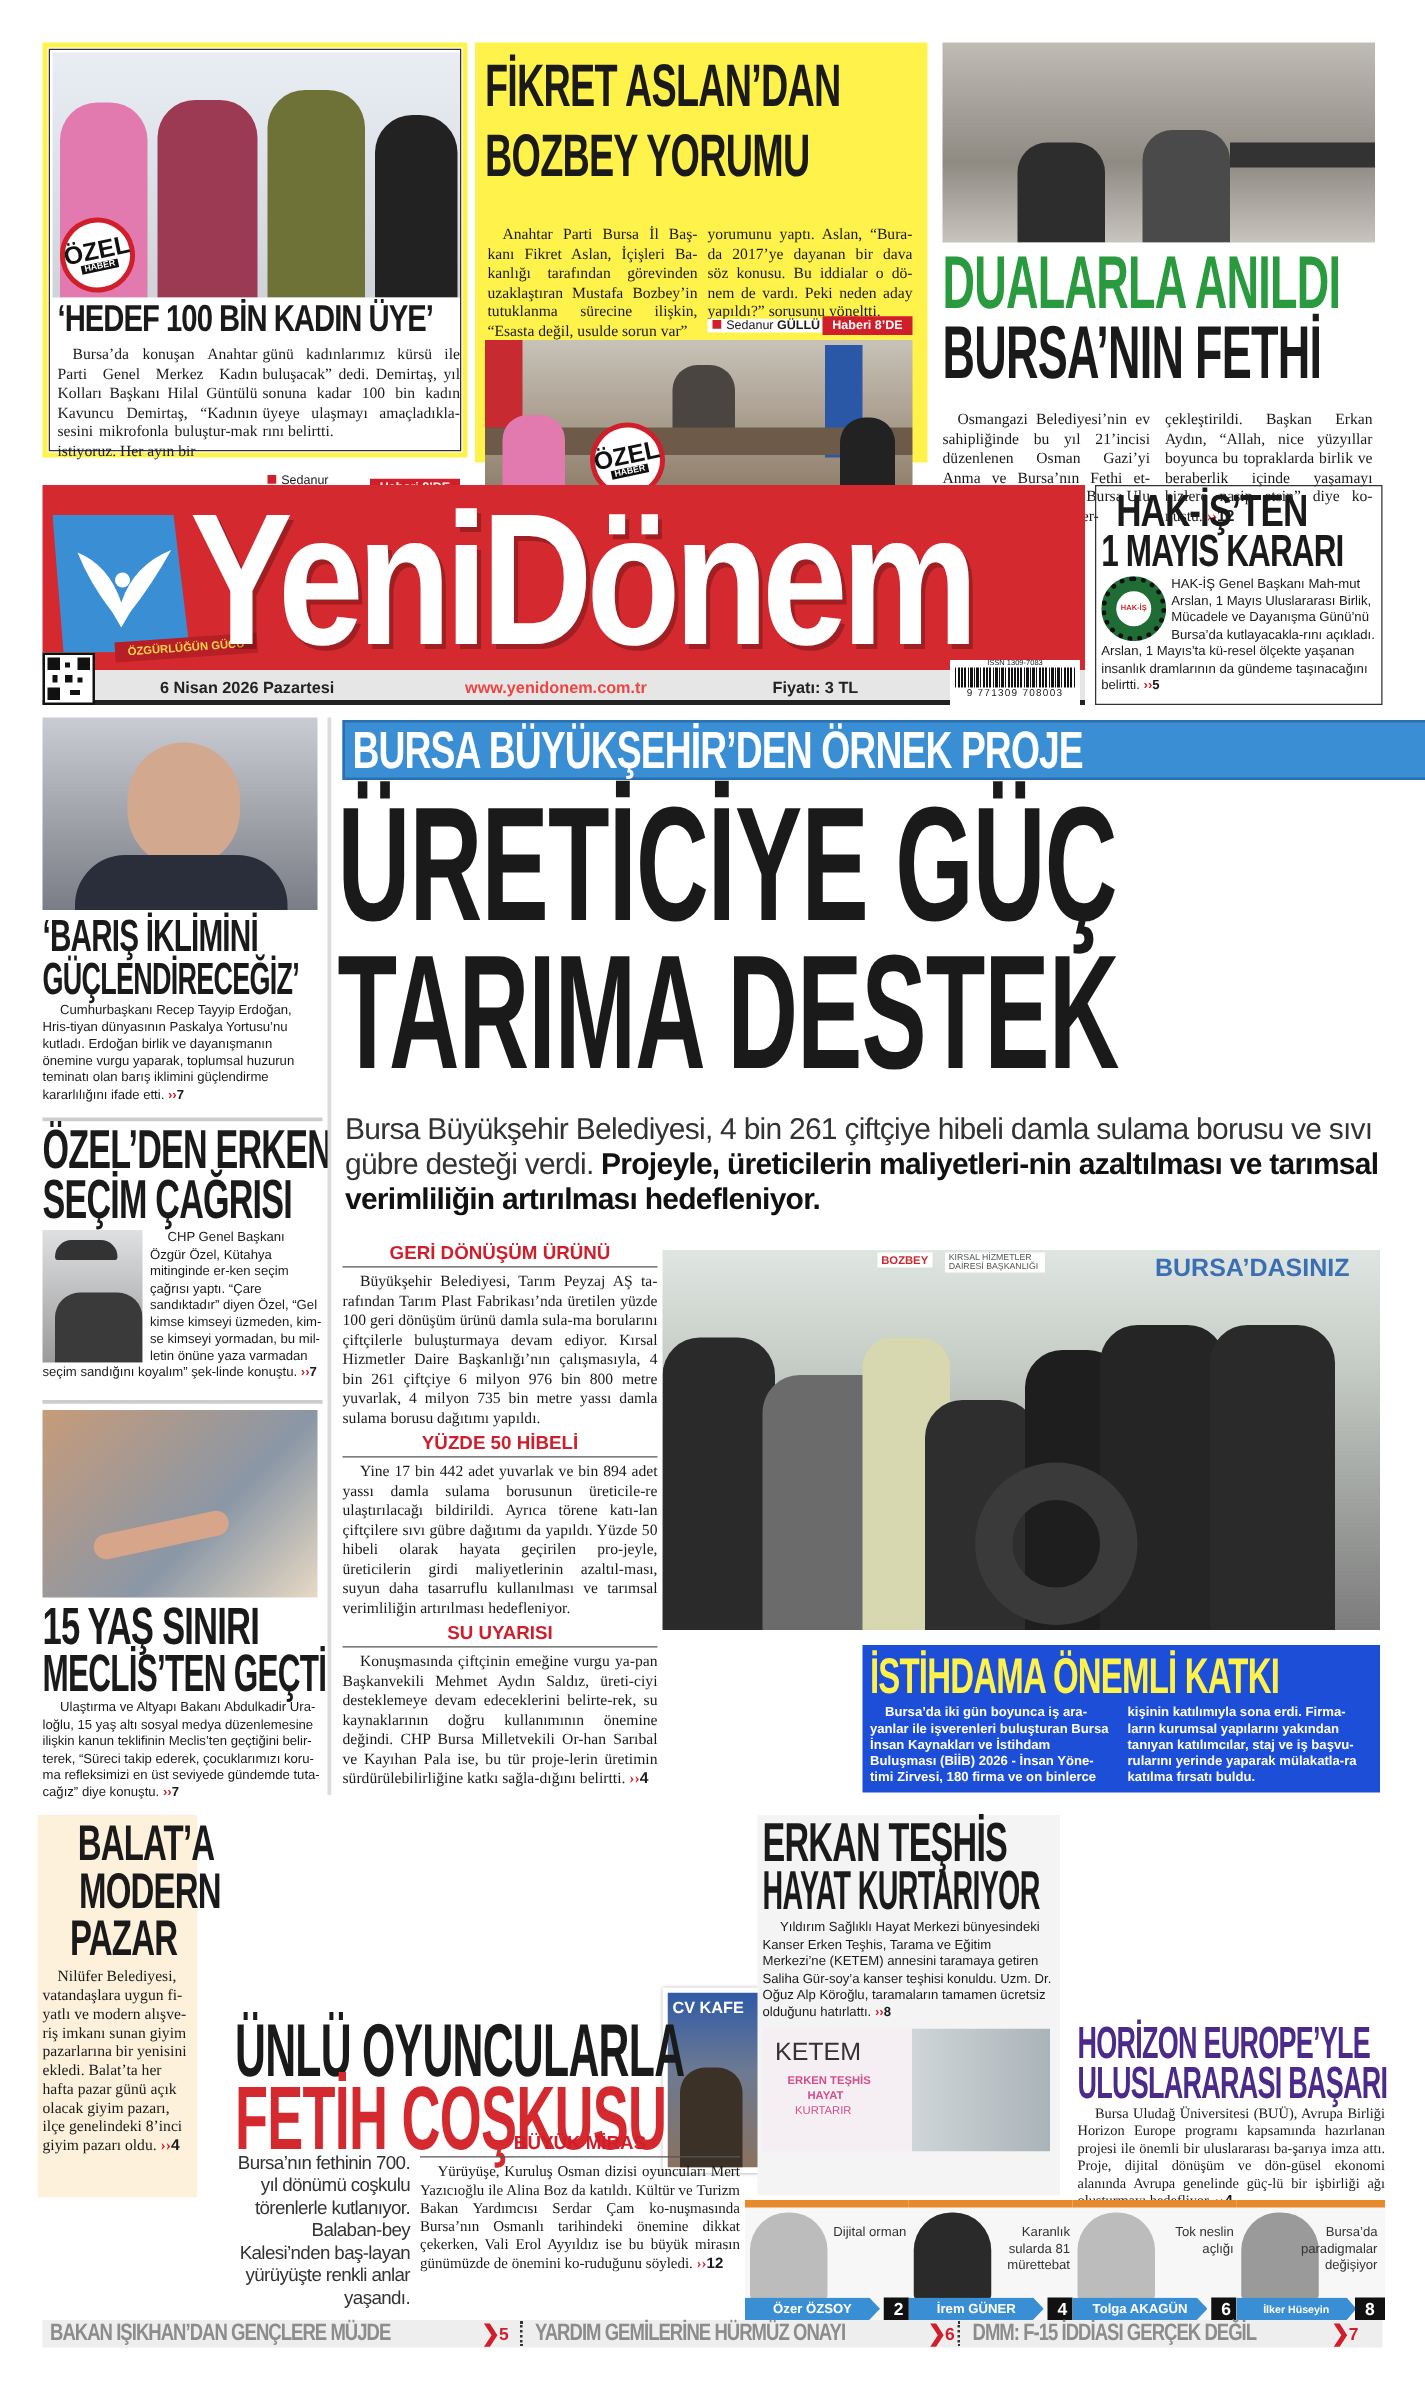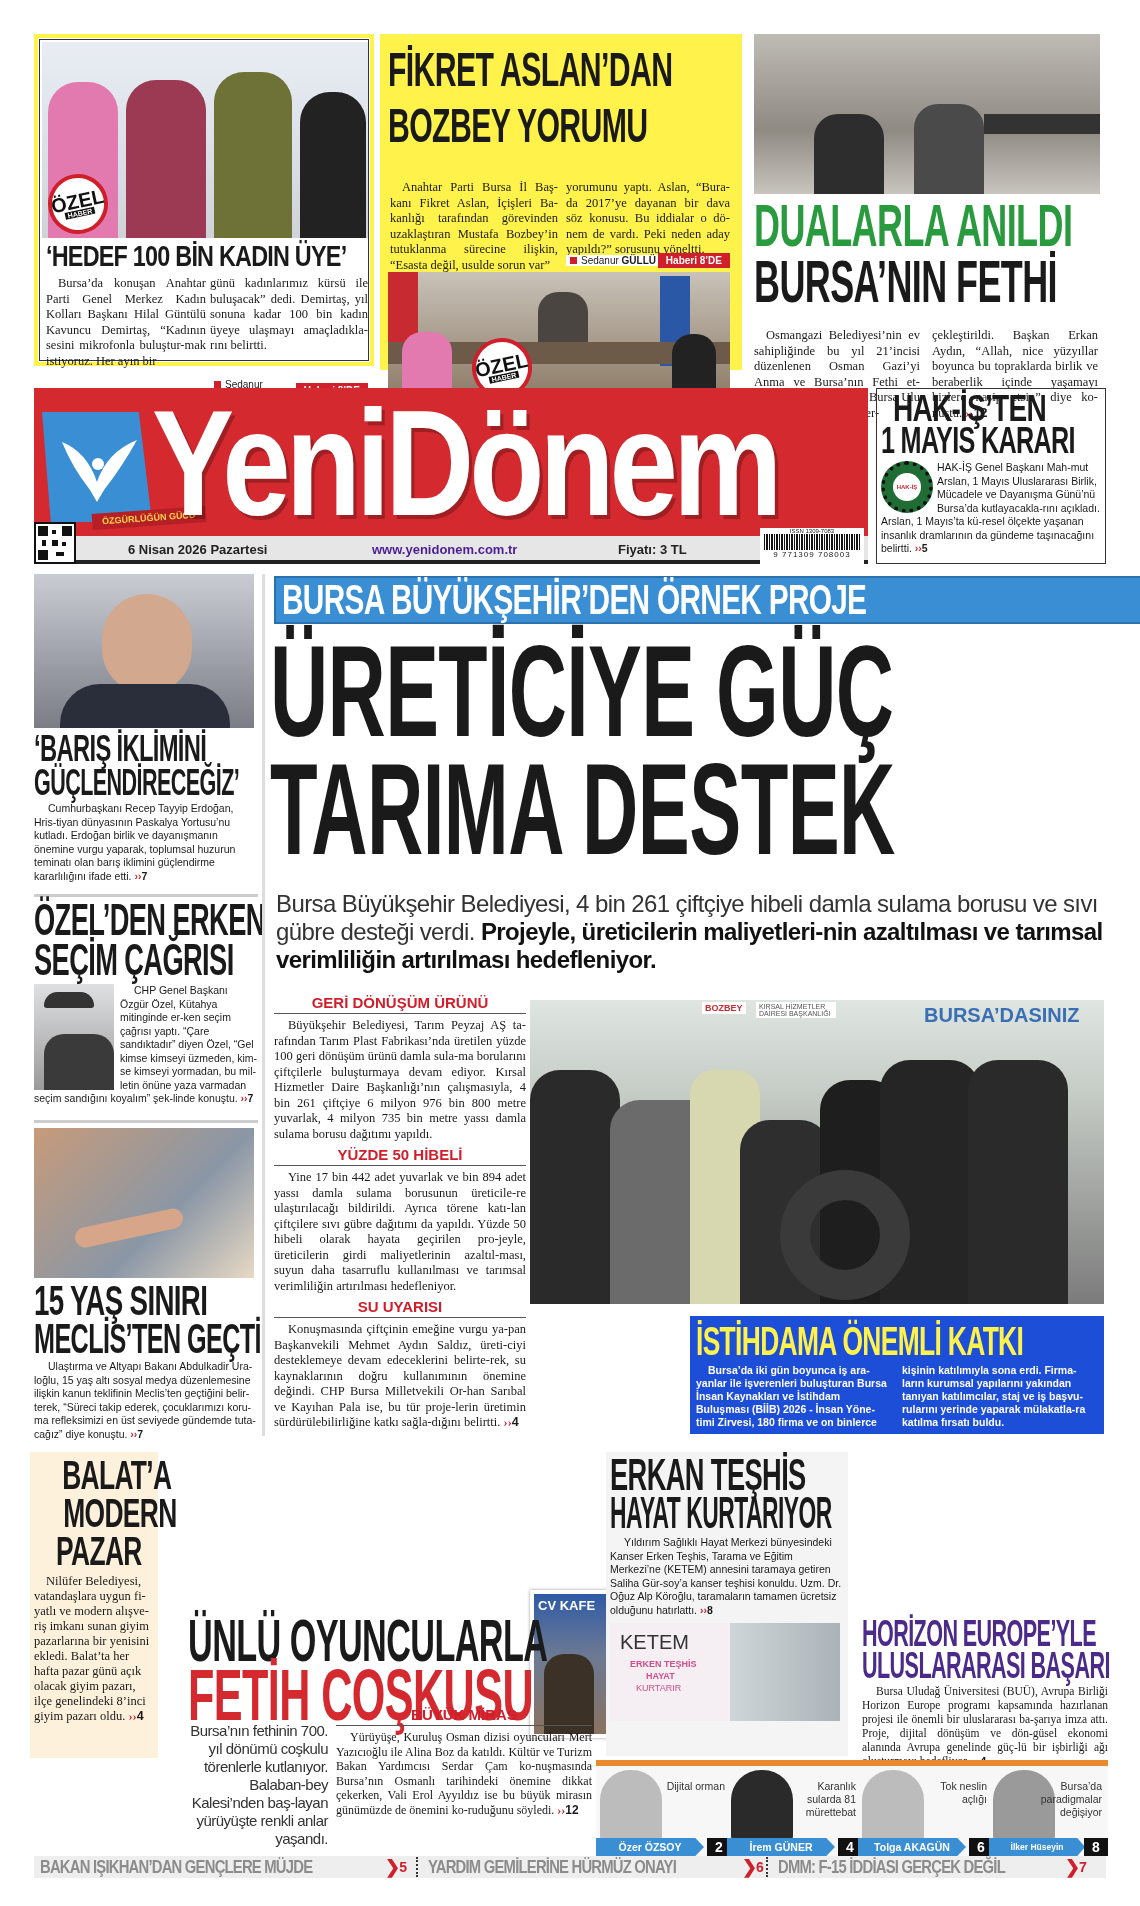--- a/index.html
+++ b/index.html
@@ -112,21 +112,21 @@
         <rect x="26" y="2" width="10" height="10" fill="#111"></rect>
         <rect x="2" y="26" width="10" height="10" fill="#111"></rect>
         <rect x="16" y="6" width="4" height="4" fill="#111"></rect>
         <rect x="16" y="16" width="6" height="6" fill="#111"></rect>
         <rect x="26" y="18" width="4" height="4" fill="#111"></rect>
         <rect x="20" y="28" width="8" height="4" fill="#111"></rect>
         <rect x="6" y="16" width="4" height="6" fill="#111"></rect>
       </svg>
   </div>
   <div class="sans" style="position:absolute;left:94px;top:154px;font-size:13px;font-weight:bold;color:#222">6 Nisan 2026 Pazartesi</div>
-  <div class="sans" style="position:absolute;left:338px;top:154px;font-size:13px;font-weight:bold;color:#4c1d95">www.yenidonem.com.tr</div>
+  <div class="sans" style="position:absolute;left:338px;top:154px;font-size:13px;font-weight:bold;color:#ef4444">www.yenidonem.com.tr</div>
   <div class="sans" style="position:absolute;left:584px;top:154px;font-size:13px;font-weight:bold;color:#222">Fiyatı: 3 TL</div>
   <div style="position:absolute;left:726px;top:140px;width:104px;height:36px;background:#fff">
     <div class="sans" style="font-size:6px;text-align:center">ISSN 1309-7083</div>
     <div style="height:16px;margin:0 4px;background:repeating-linear-gradient(90deg,#111 0 1px,#fff 1px 2px,#111 2px 4px,#fff 4px 5px)"></div>
     <div class="sans" style="font-size:8px;text-align:center;letter-spacing:1px">9 771309 708003</div>
   </div>
 </div>
 
 <div class="abs colbox" style="left:876px;top:388px;width:230px;height:176px;padding:4px">
   <div class="hl" style="font-size:36px;line-height:32px;text-align:center">

